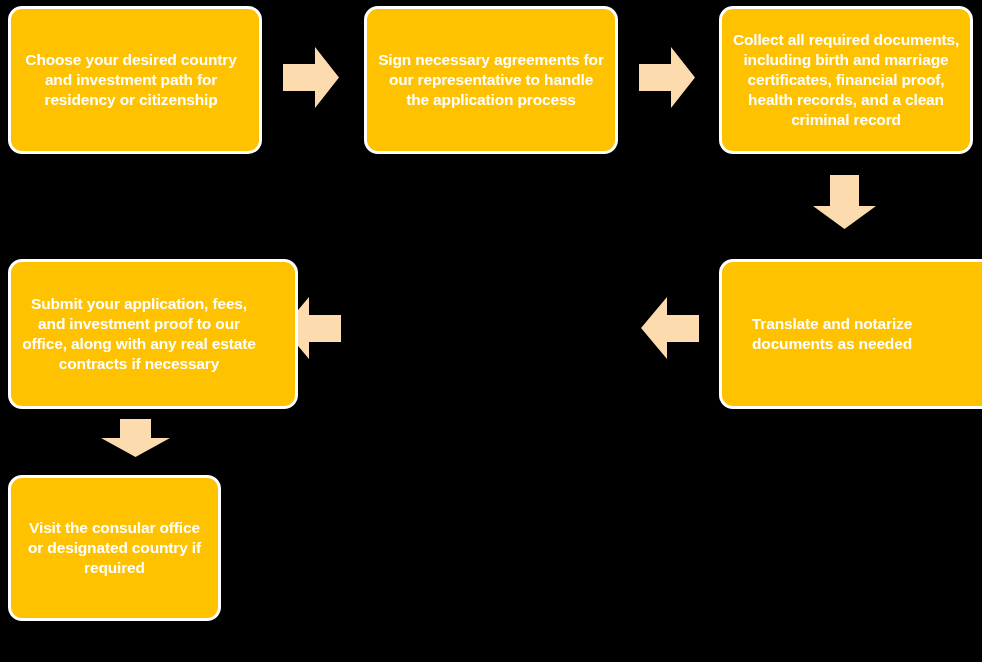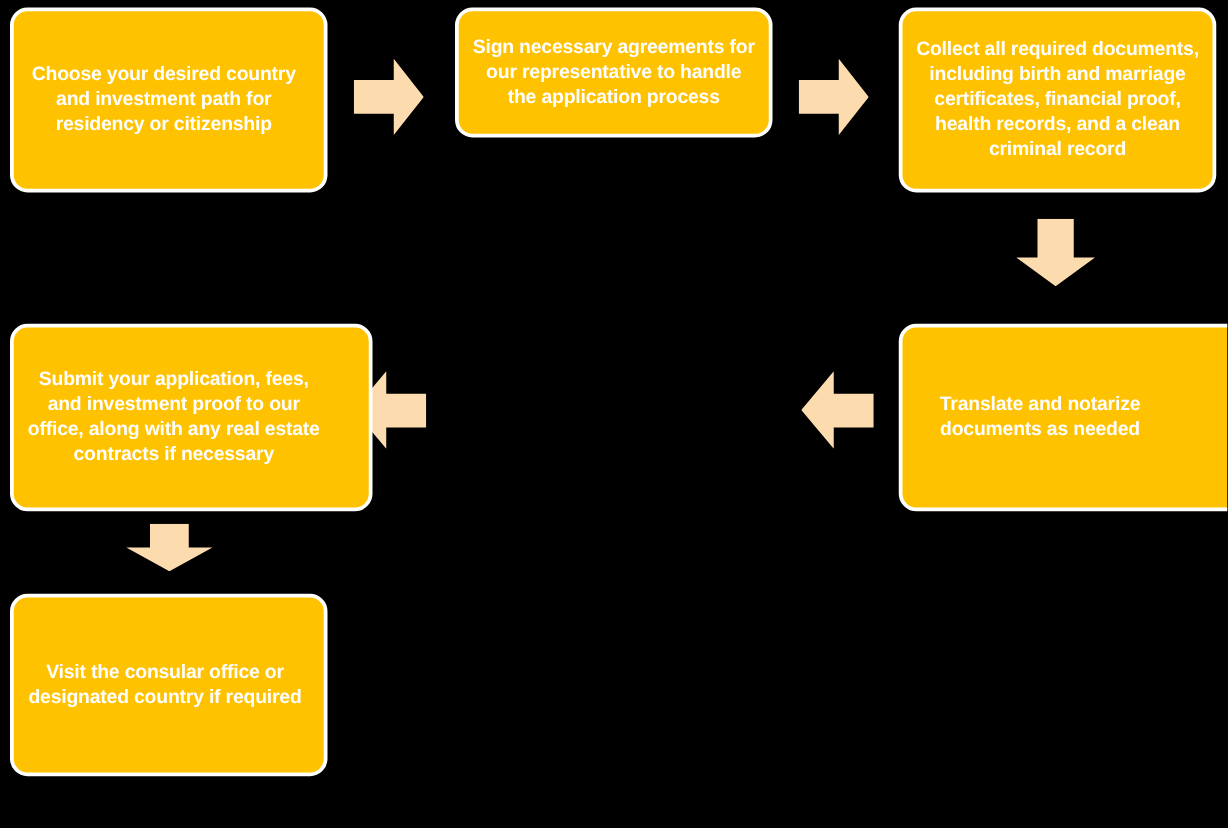--- a/index.html
+++ b/index.html
@@ -39,26 +39,26 @@
     font-weight: bold;
     line-height: 1.30;
     text-align: center;
     letter-spacing: -0.15px;
     white-space: pre-line;
     text-rendering: optimizeLegibility;
   }
 
   
   #node-1 { left: 8px;   top: 6px;   width: 254px; height: 148px; }
-  #node-2 { left: 364px; top: 6px;   width: 254px; height: 104px; }
+  #node-2 { left: 364px; top: 6px;   width: 254px; height: 148px; }
   #node-3 { left: 719px; top: 6px;   width: 254px; height: 148px; }
   #node-4 { left: 719px; top: 259px; width: 298px; height: 150px; }
   #node-5 { left: 364px; top: 259px; width: 254px; height: 150px; }
   #node-6 { left: 8px;   top: 259px; width: 290px; height: 150px; }
-  #node-7 { left: 8px;   top: 475px; width: 254px; height: 146px; }
+  #node-7 { left: 8px;   top: 475px; width: 213px; height: 146px; }
 
   
   #node-1 .node-text { max-width: 220px; }
   #node-2 .node-text { max-width: 228px; }
   #node-3 .node-text { max-width: 236px; }
   #node-4 .node-text { max-width: 200px; }
   #node-5 .node-text { max-width: 180px; }
   #node-6 .node-text { max-width: 236px; }
   #node-7 .node-text { max-width: 222px; }
 

